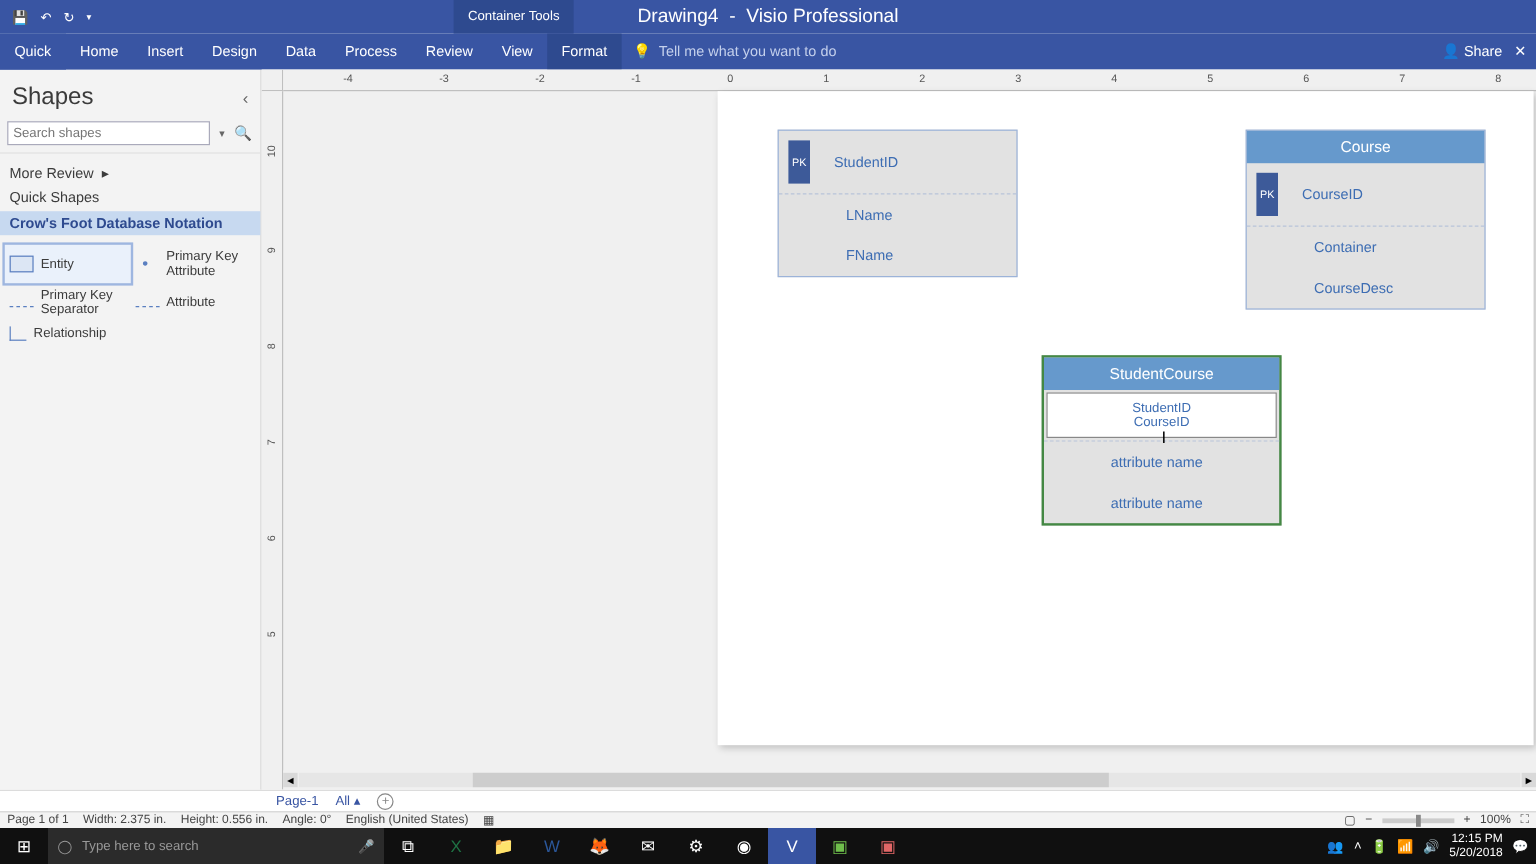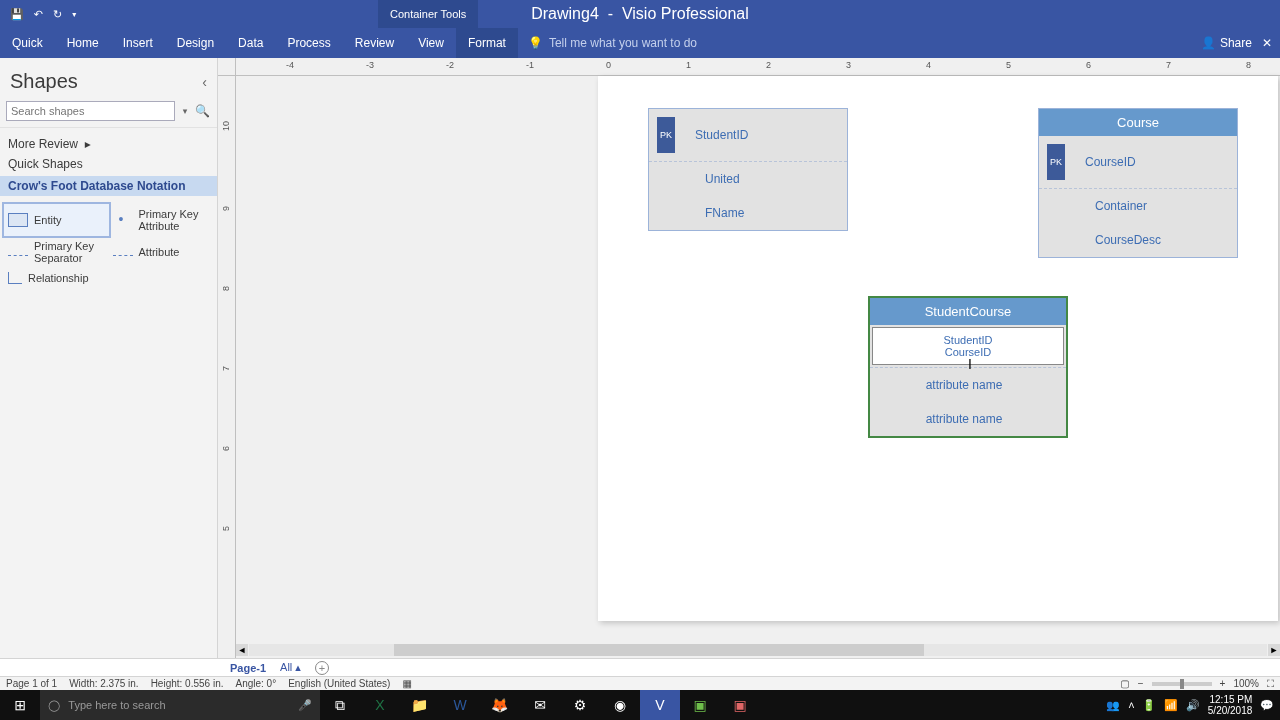--- a/index.html
+++ b/index.html
@@ -66,21 +66,21 @@
 .entity .hdr { background:#6699cc; color:#fff; text-align:center; padding:6px 0; font-size:13px; }
 .entity .pk-row { display:flex; align-items:center; padding:8px 8px; border-bottom:1px dashed #b8c4d9; }
 .entity .pk { background:#3d5a99; color:#fff; font-size:9px; padding:13px 3px; margin-right:20px; }
 .entity .attr { padding:10px 8px 10px 56px; color:#3d6db3; }
 .entity .linktxt { color:#3d6db3; }
 .entity.sel { border:2px solid #448844; }
 .entity.sel .pk-row-edit { background:#fff; border:1px solid #888; margin:2px; padding:6px; text-align:center; }
 
 
 .pagetabs { height:18px; background:#fff; border-top:1px solid #d4d4d4; display:flex; align-items:center; font-size:11px; padding-left:230px; gap:14px; }
-.pagetabs .ptab { color:#3955a3; font-weight:700; cursor:pointer; }
+.pagetabs .ptab { color:#3955a3; font-weight:400; cursor:pointer; }
 .pagetabs .all { color:#3955a3; cursor:pointer; }
 .pagetabs .add { width:14px; height:14px; border:1px solid #888; border-radius:50%; text-align:center; line-height:12px; color:#888; cursor:pointer; font-size:11px; }
 
 
 .status { height:14px; background:#f3f3f3; border-top:1px solid #d4d4d4; font-size:10px; color:#444; display:flex; align-items:center; padding:0 6px; gap:12px; }
 .status .right { margin-left:auto; display:flex; align-items:center; gap:8px; }
 
 
 .taskbar { height:30px; background:#101010; display:flex; align-items:center; color:#fff; font-size:11px; }
 .tb-start { width:40px; text-align:center; font-size:14px; cursor:pointer; }
@@ -208,21 +208,21 @@
         <span style="top:455px">5</span>
     </div>
 
     <div class="page"></div>
 
     <div class="entity" style="left:430px; top:50px; width:200px;">
       <div class="pk-row">
         <span class="pk">PK</span>
         <span class="linktxt">StudentID</span>
       </div>
-      <div class="attr">United</div>
+      <div class="attr">LName</div>
       <div class="attr">FName</div>
     </div>
 
     <div class="entity" style="left:820px; top:50px; width:200px;">
       <div class="hdr">Course</div>
       <div class="pk-row">
         <span class="pk">PK</span>
         <span class="linktxt">CourseID</span>
       </div>
       <div class="attr">Container</div>

